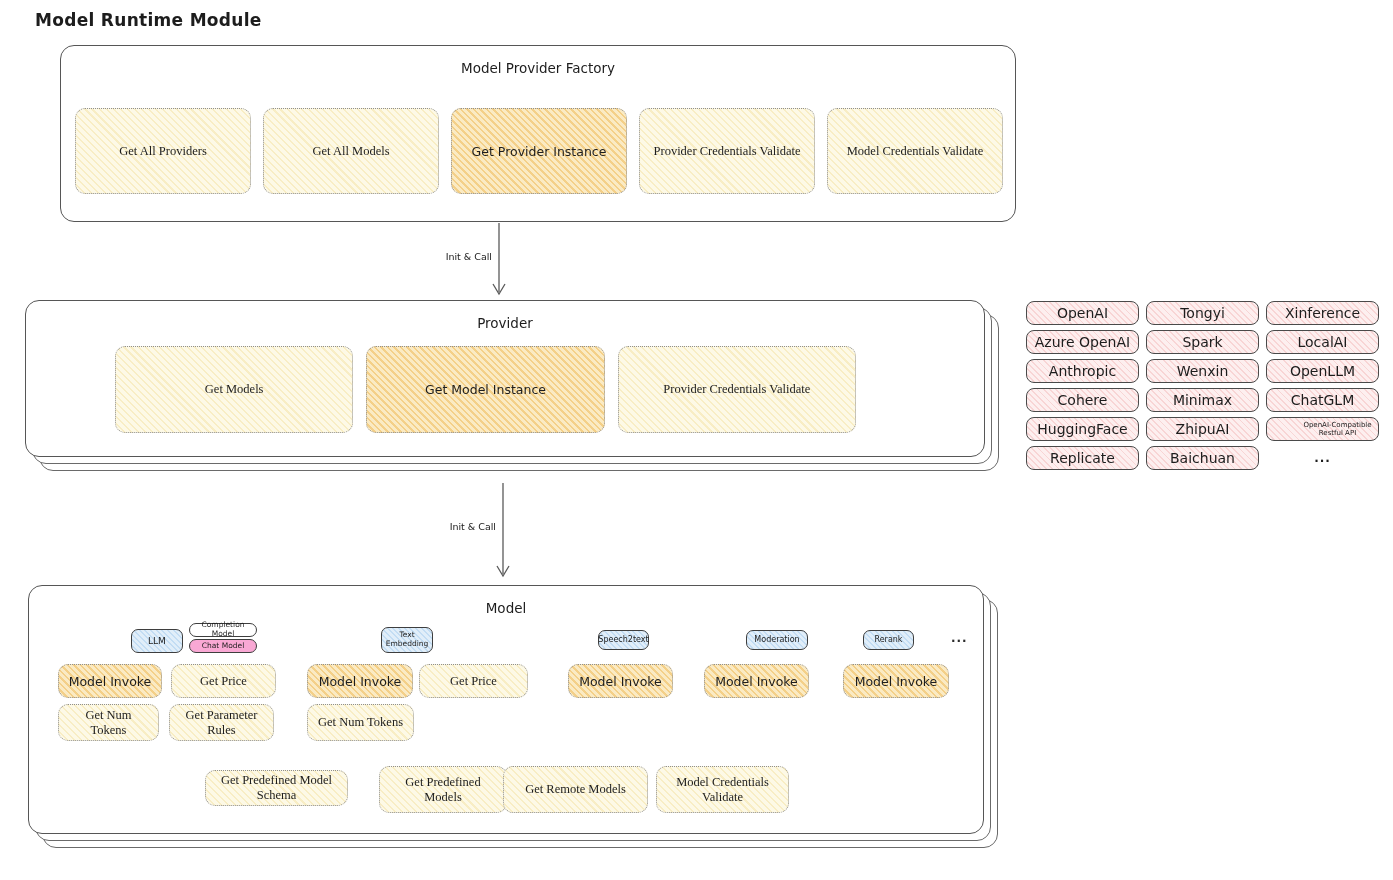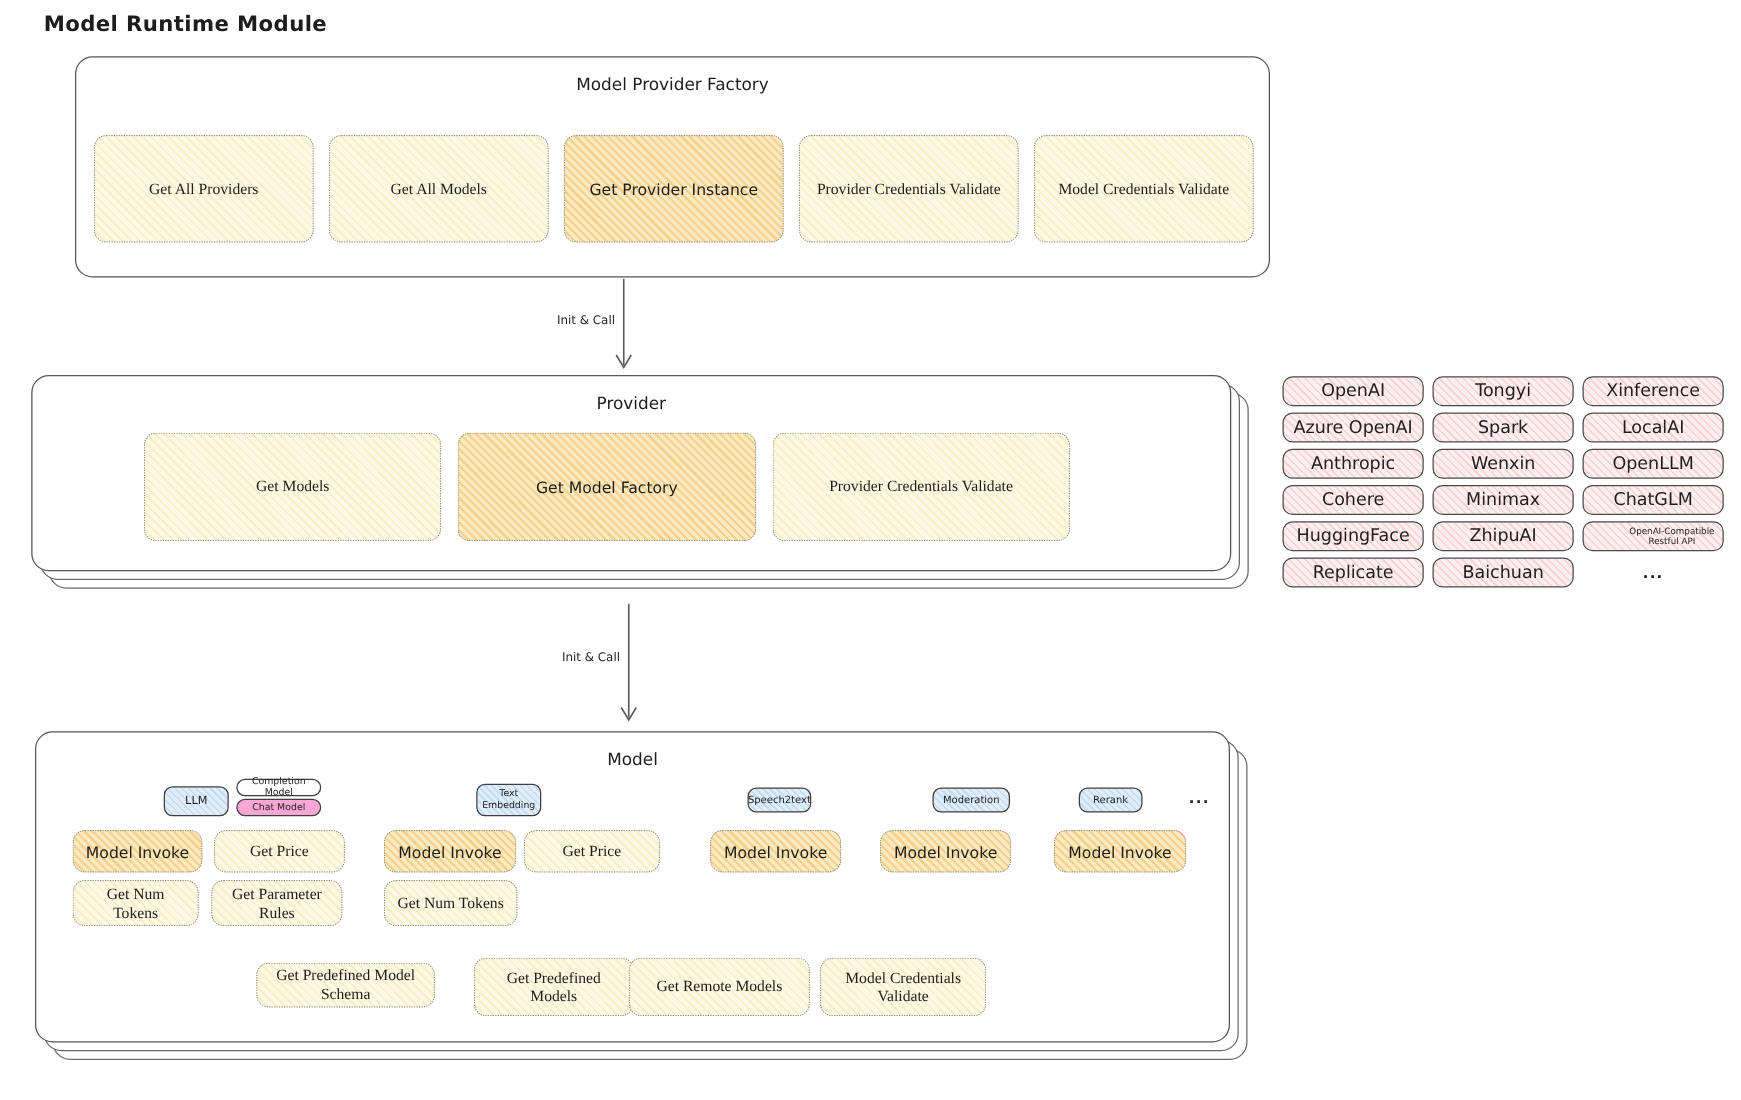--- a/index.html
+++ b/index.html
@@ -76,21 +76,21 @@
     </svg>
   </div>
   <div class="arrow-label" style="left:420px;top:251px;width:72px;">Init &amp; Call</div>
 
   <div class="layer" style="left:39px;top:314px;width:958px;height:155px;z-index:1;"></div>
   <div class="layer" style="left:32px;top:307px;width:958px;height:155px;z-index:2;"></div>
   <section class="bigbox" style="left:25px;top:300px;width:958px;height:155px;">
     <div class="box-title">Provider</div>
     <div class="items-row" style="left:89px;top:45px;width:741px;height:87px;gap:13px;">
       <div class="ynode fill-light">Get Models</div>
-      <div class="ynode fill-hl">Get Model Factory</div>
+      <div class="ynode fill-hl">Get Model Instance</div>
       <div class="ynode fill-light">Provider Credentials Validate</div>
     </div>
   </section>
 
   <div class="pgrid">
     <div class="pcell">OpenAI</div>
     <div class="pcell">Tongyi</div>
     <div class="pcell">Xinference</div>
     <div class="pcell">Azure OpenAI</div>
     <div class="pcell">Spark</div>

